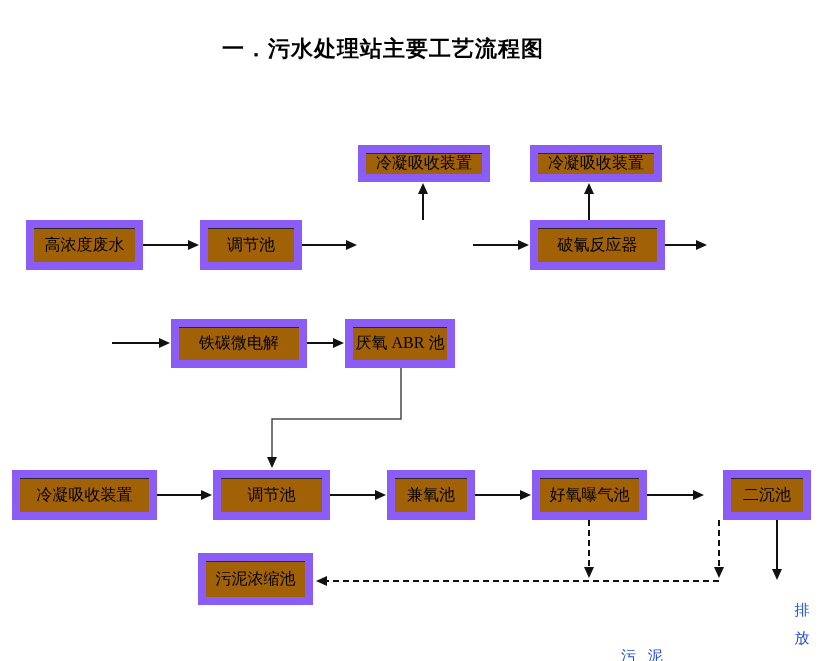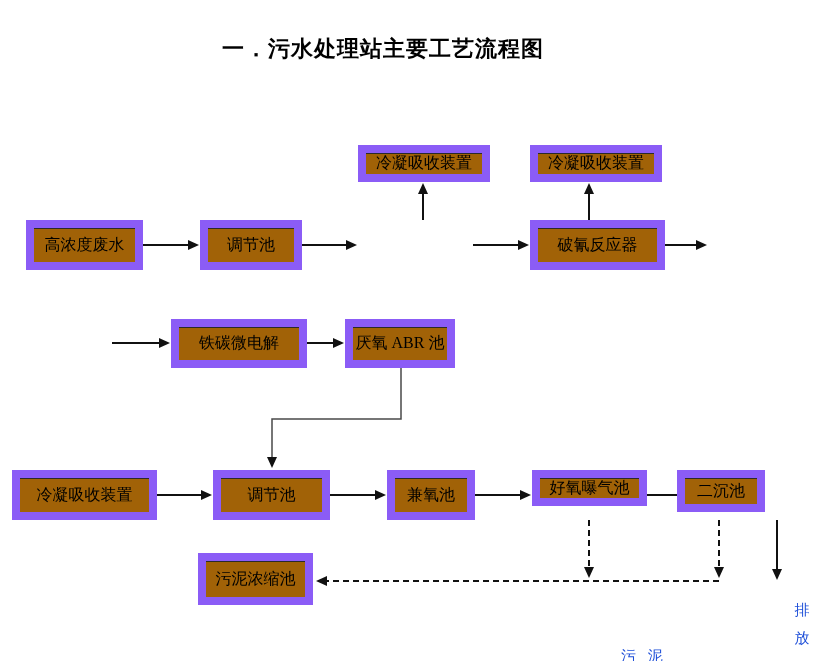--- a/index.html
+++ b/index.html
@@ -163,21 +163,21 @@
 
   <div class="node" style="left:358px; top:145px; width:132px; height:37px;">冷凝吸收装置</div>
   <div class="node" style="left:530px; top:145px; width:132px; height:37px;">冷凝吸收装置</div>
 
   <div class="node" style="left:171px; top:319px; width:136px; height:49px;">铁碳微电解</div>
   <div class="node" style="left:345px; top:319px; width:110px; height:49px;">厌氧 ABR 池</div>
 
   <div class="node" style="left:12px;  top:470px; width:145px; height:50px;">冷凝吸收装置</div>
   <div class="node" style="left:213px; top:470px; width:117px; height:50px;">调节池</div>
   <div class="node" style="left:387px; top:470px; width:88px; height:50px;">兼氧池</div>
-  <div class="node" style="left:532px; top:470px; width:115px; height:36px;">好氧曝气池</div>
-  <div class="node" style="left:677px; top:470px; width:88px; height:42px;">二沉池</div>
+  <div class="node" style="left:532px; top:470px; width:115px; height:50px;">好氧曝气池</div>
+  <div class="node" style="left:723px; top:470px; width:88px; height:50px;">二沉池</div>
 
   <div class="node" style="left:198px; top:553px; width:115px; height:52px;">污泥浓缩池</div>
 
   <div class="float-label discharge-label">排放</div>
   <div class="float-label sludge-label">污 泥</div>
 
 </div>
 
 </body></html>

